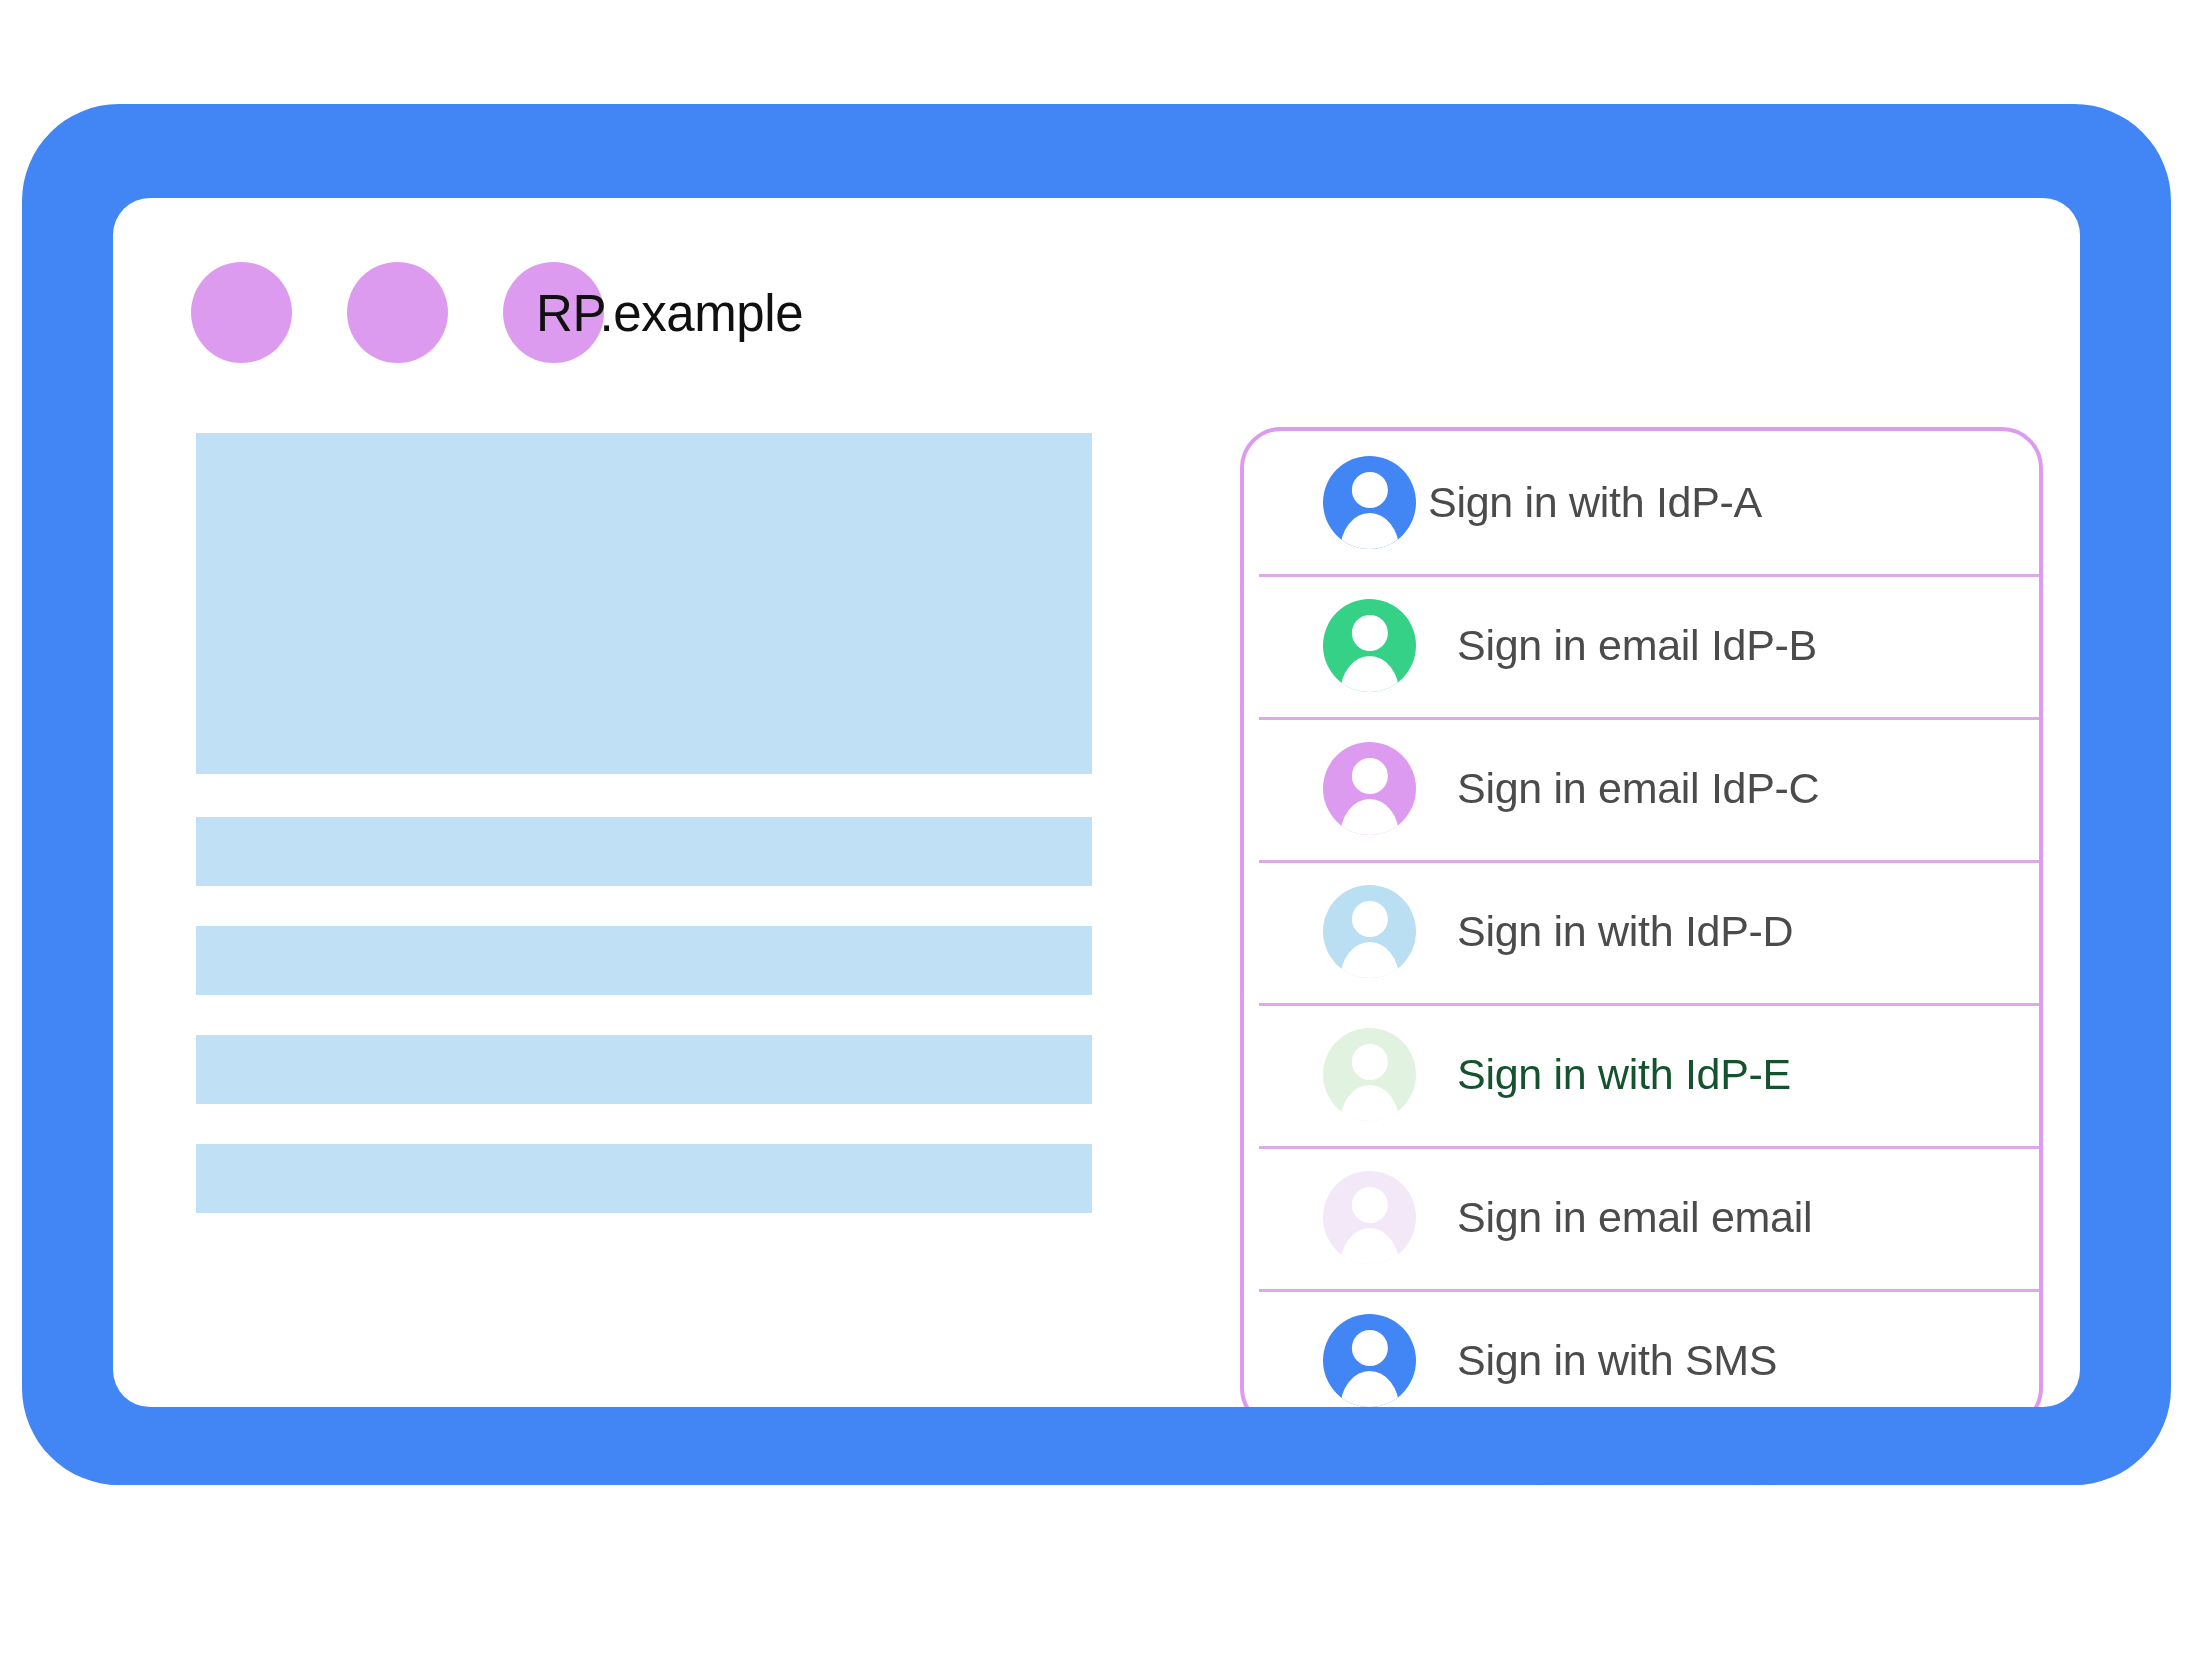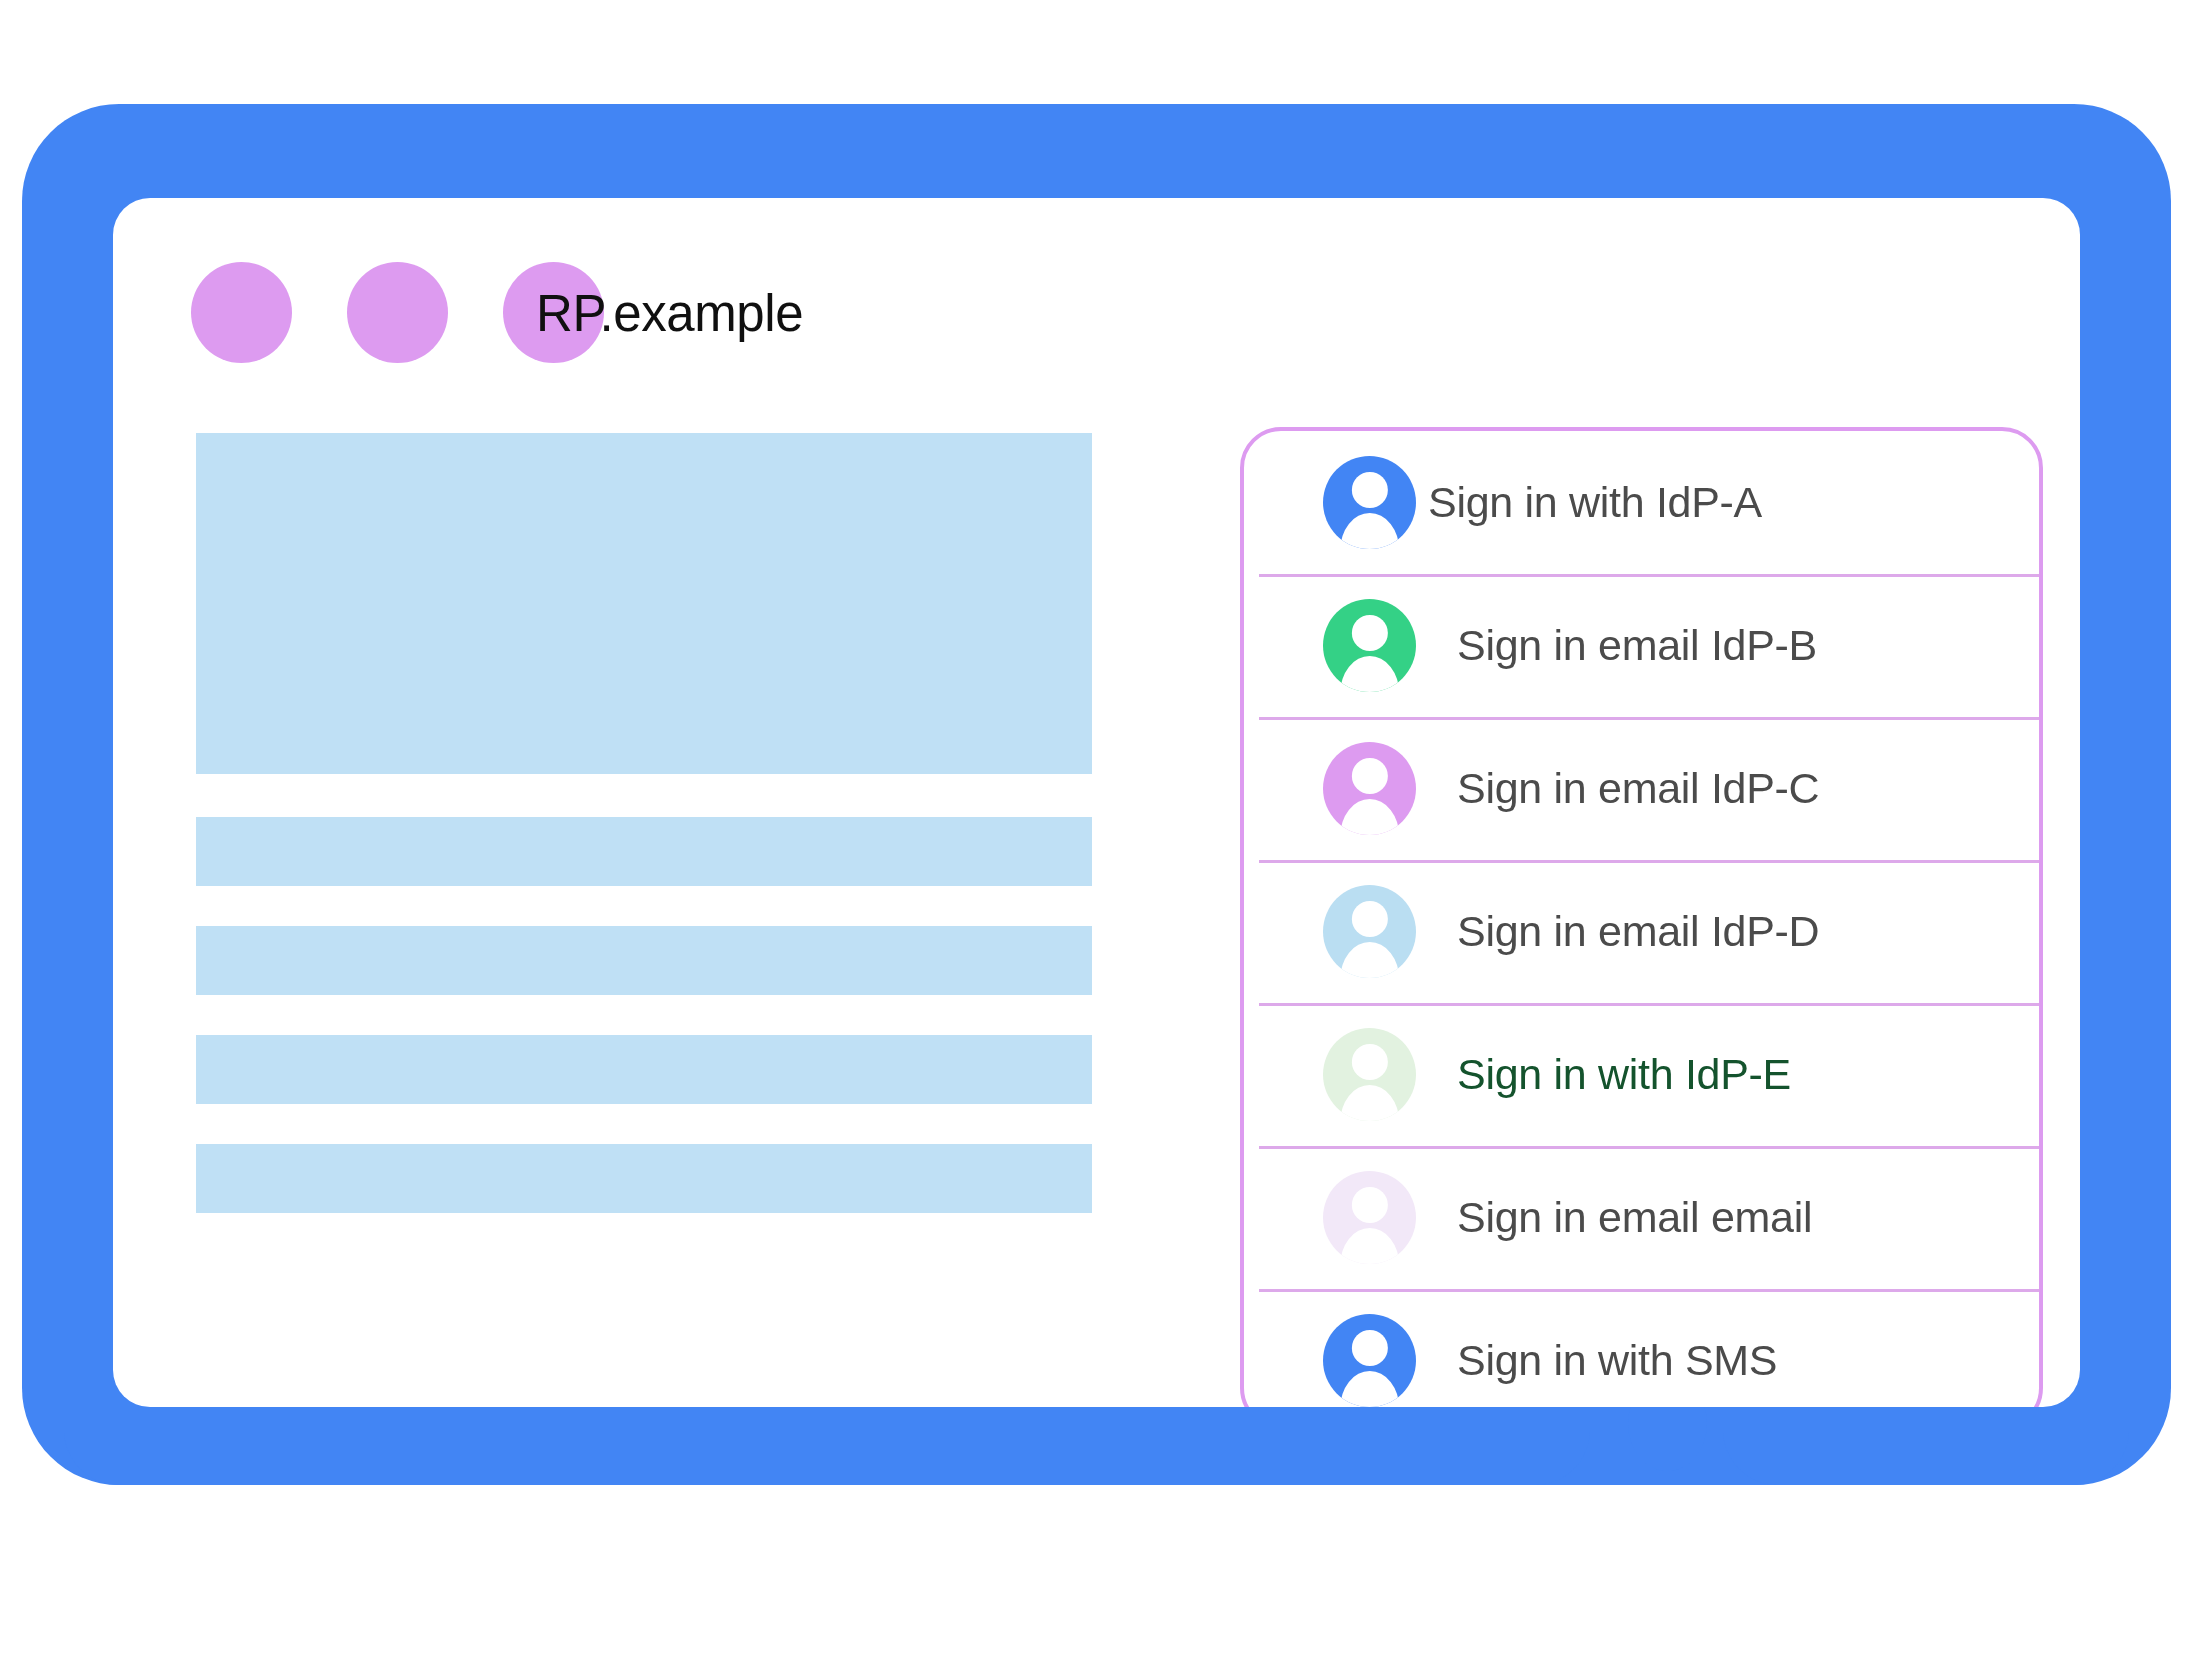--- a/index.html
+++ b/index.html
@@ -245,21 +245,21 @@
           <span class="body"></span>
         </span>
         <span class="account-label" style="color: rgb(75, 75, 75);">Sign in email IdP-C</span>
       </div>
 
       <div class="account-row">
         <span class="avatar" style="background:#badef2;">
           <span class="head"></span>
           <span class="body"></span>
         </span>
-        <span class="account-label" style="color: rgb(75, 75, 75);">Sign in email IdP-D</span>
+        <span class="account-label" style="color: rgb(75, 75, 75);">Sign in with IdP-D</span>
       </div>
 
       <div class="account-row">
         <span class="avatar" style="background:#e2f2e0;">
           <span class="head"></span>
           <span class="body"></span>
         </span>
         <span class="account-label" style="color: #14532d;">Sign in with IdP-E</span>
       </div>
 

